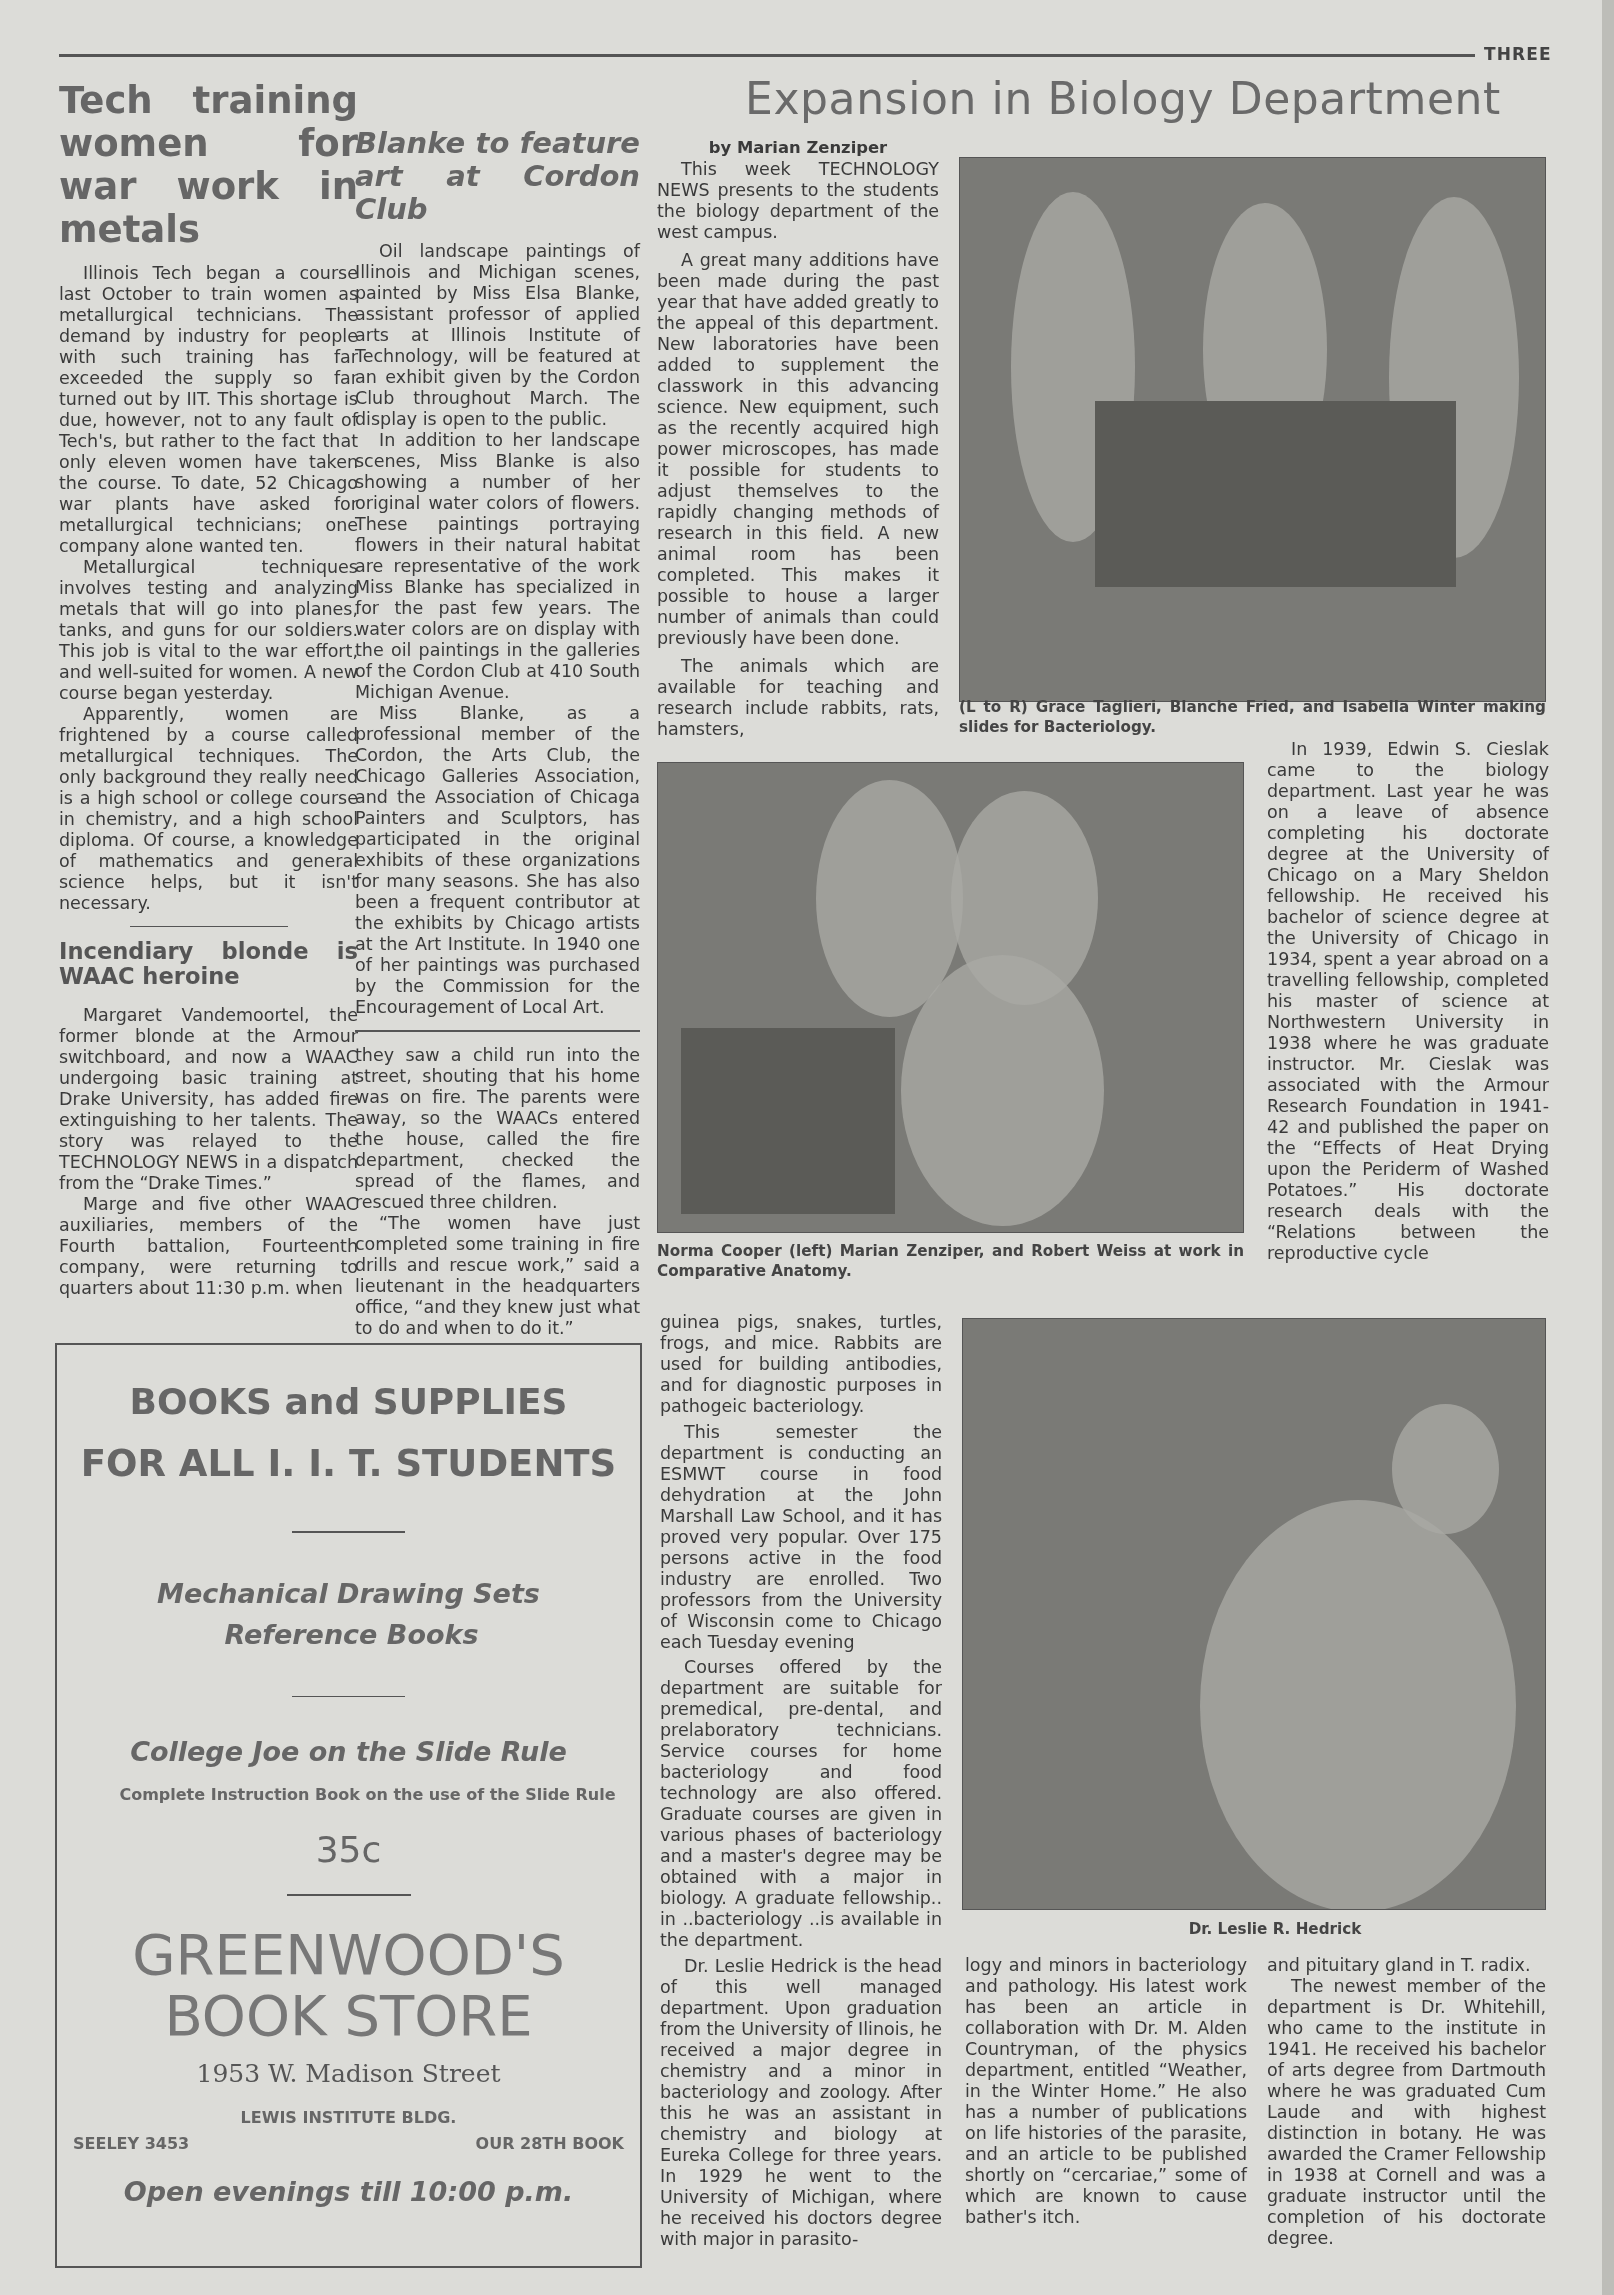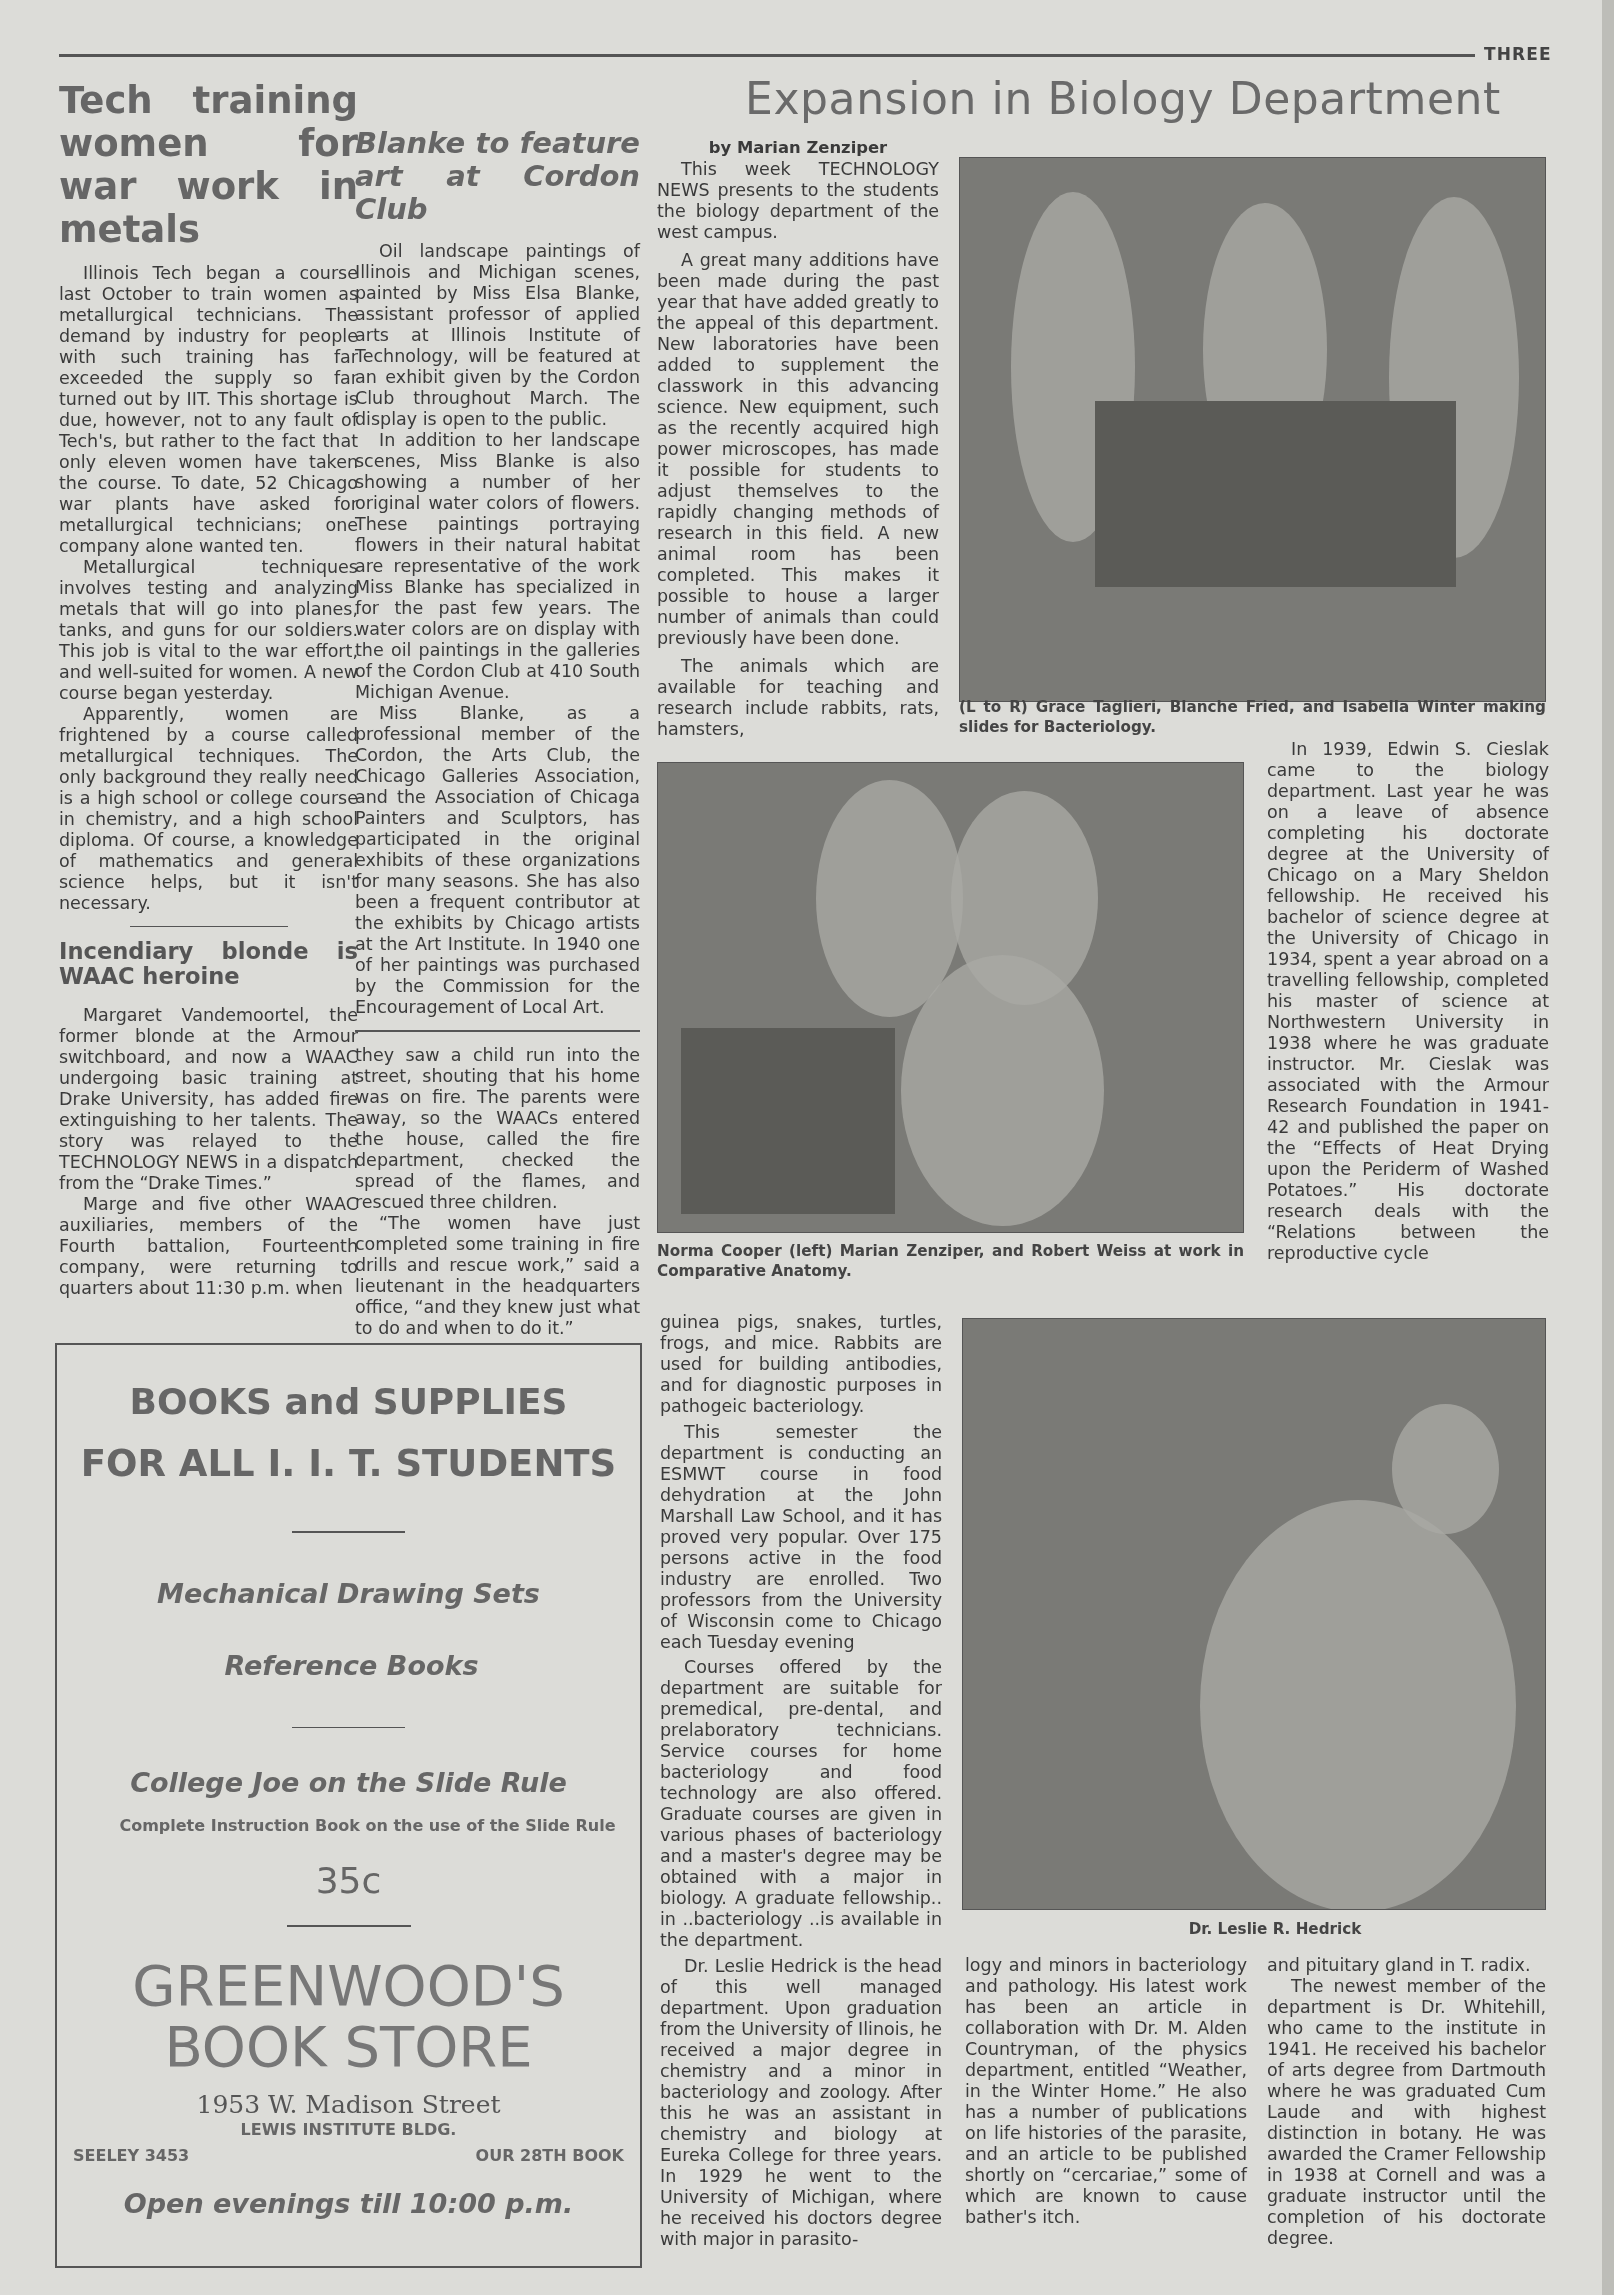--- a/index.html
+++ b/index.html
@@ -120,30 +120,30 @@
   <div class="col" style="left:1267px; top:1955px; width:279px;">
     <p class="noindent">and pituitary gland in T. radix.</p>
     <p>The newest member of the department is Dr. Whitehill, who came to the institute in 1941. He received his bachelor of arts degree from Dartmouth where he was graduated Cum Laude and with highest distinction in botany. He was awarded the Cramer Fellowship in 1938 at Cornell and was a graduate instructor until the completion of his doctorate degree.</p>
   </div>
 
   <div class="ad">
     <div class="l1">BOOKS and SUPPLIES</div>
     <div class="l2">FOR ALL I. I. T. STUDENTS</div>
     <div class="short-rule" style="width:113px; margin:45px auto;"></div>
     <div class="it">Mechanical Drawing Sets</div>
-    <div class="it" style="margin-top:40px;padding-left:6px;">Reference Books</div>
+    <div class="it" style="margin-top:9px;padding-left:6px;">Reference Books</div>
     <div class="short-rule" style="width:113px; margin:45px auto 39px;"></div>
     <div class="it">College Joe on the Slide Rule</div>
     <div class="sm" style="margin-top:17px;margin-left:38px;">Complete Instruction Book on the use of the Slide Rule</div>
     <div class="price" style="margin-top:22.6px;">35c</div>
     <div class="short-rule" style="width:124px; margin:22.6px auto 28px;"></div>
     <div class="store">GREENWOOD'S</div>
     <div class="store">BOOK STORE</div>
     <div class="addr" style="margin-top:13.5px;">1953 W. Madison Street</div>
-    <div class="sm" style="margin-top:1px;">LEWIS INSTITUTE BLDG.</div>
+    <div class="sm" style="margin-top:20px;">LEWIS INSTITUTE BLDG.</div>
     <div class="row" style="margin-top:5.6px;">
       <span>SEELEY 3453</span>
       <span>OUR 28TH BOOK</span>
     </div>
     <div class="it" style="margin-top:22.6px;">Open evenings till 10:00 p.m.</div>
   </div>
 </div>
 
 
 </body></html>

